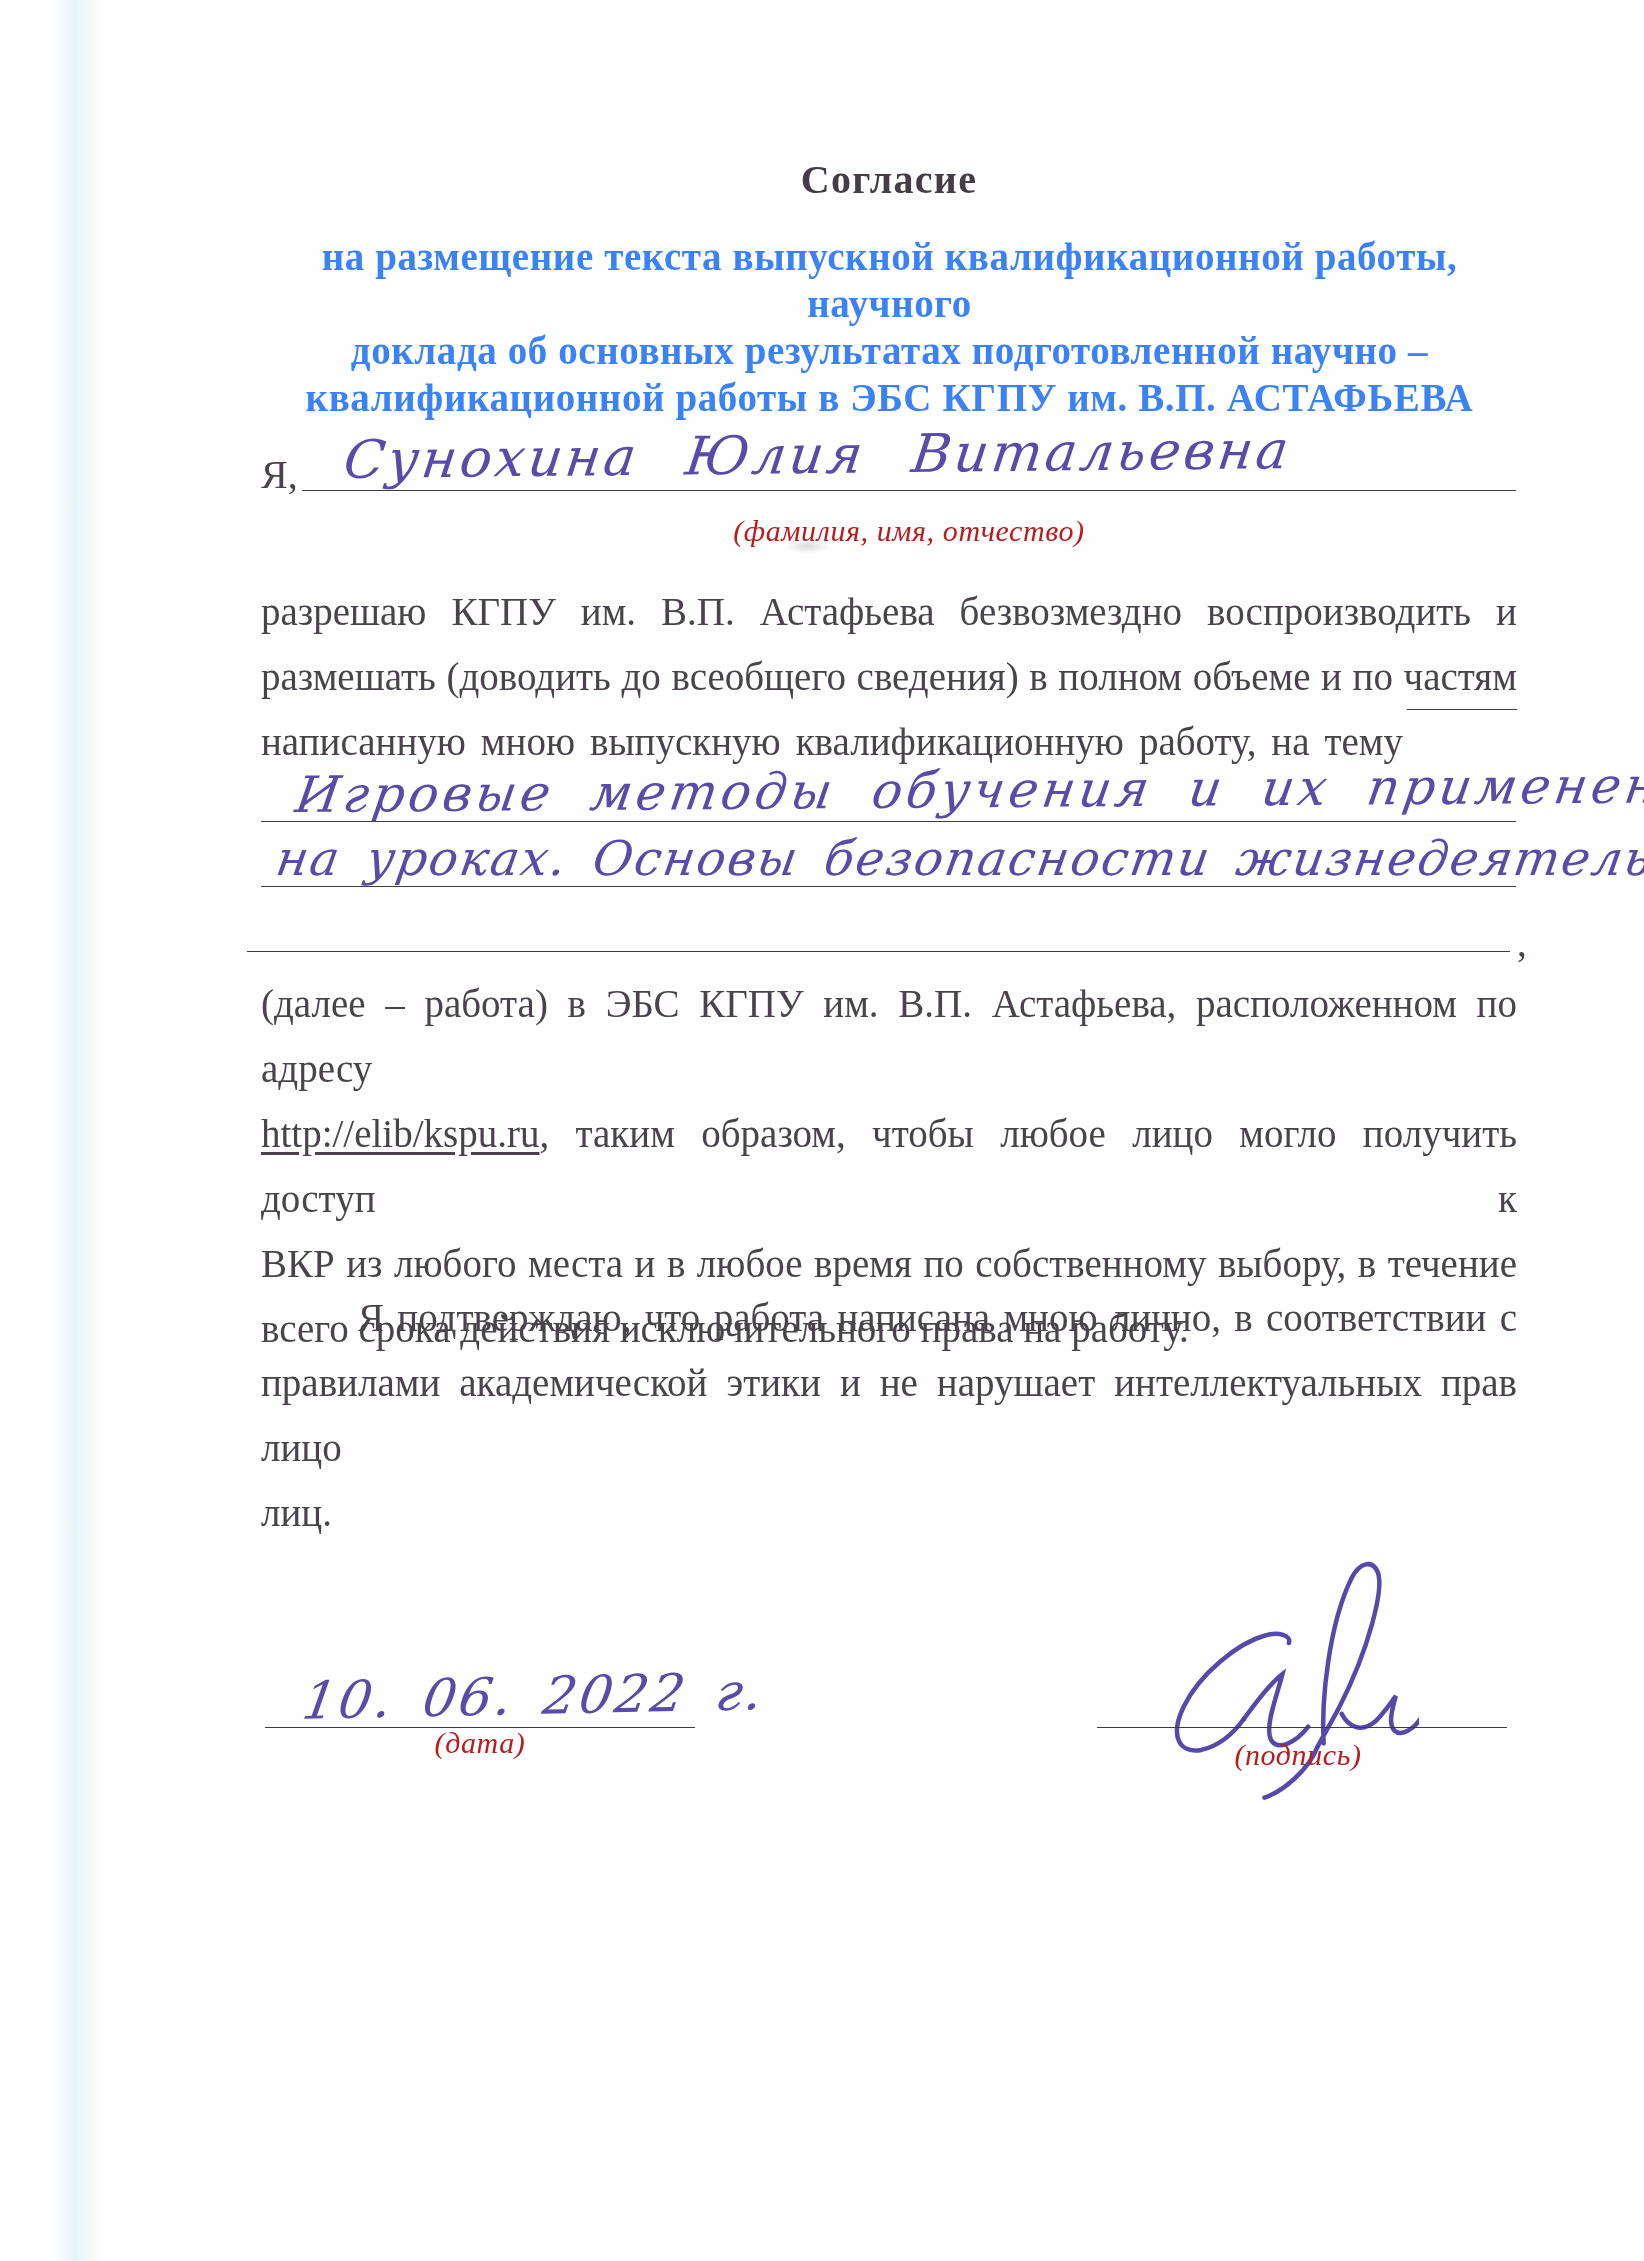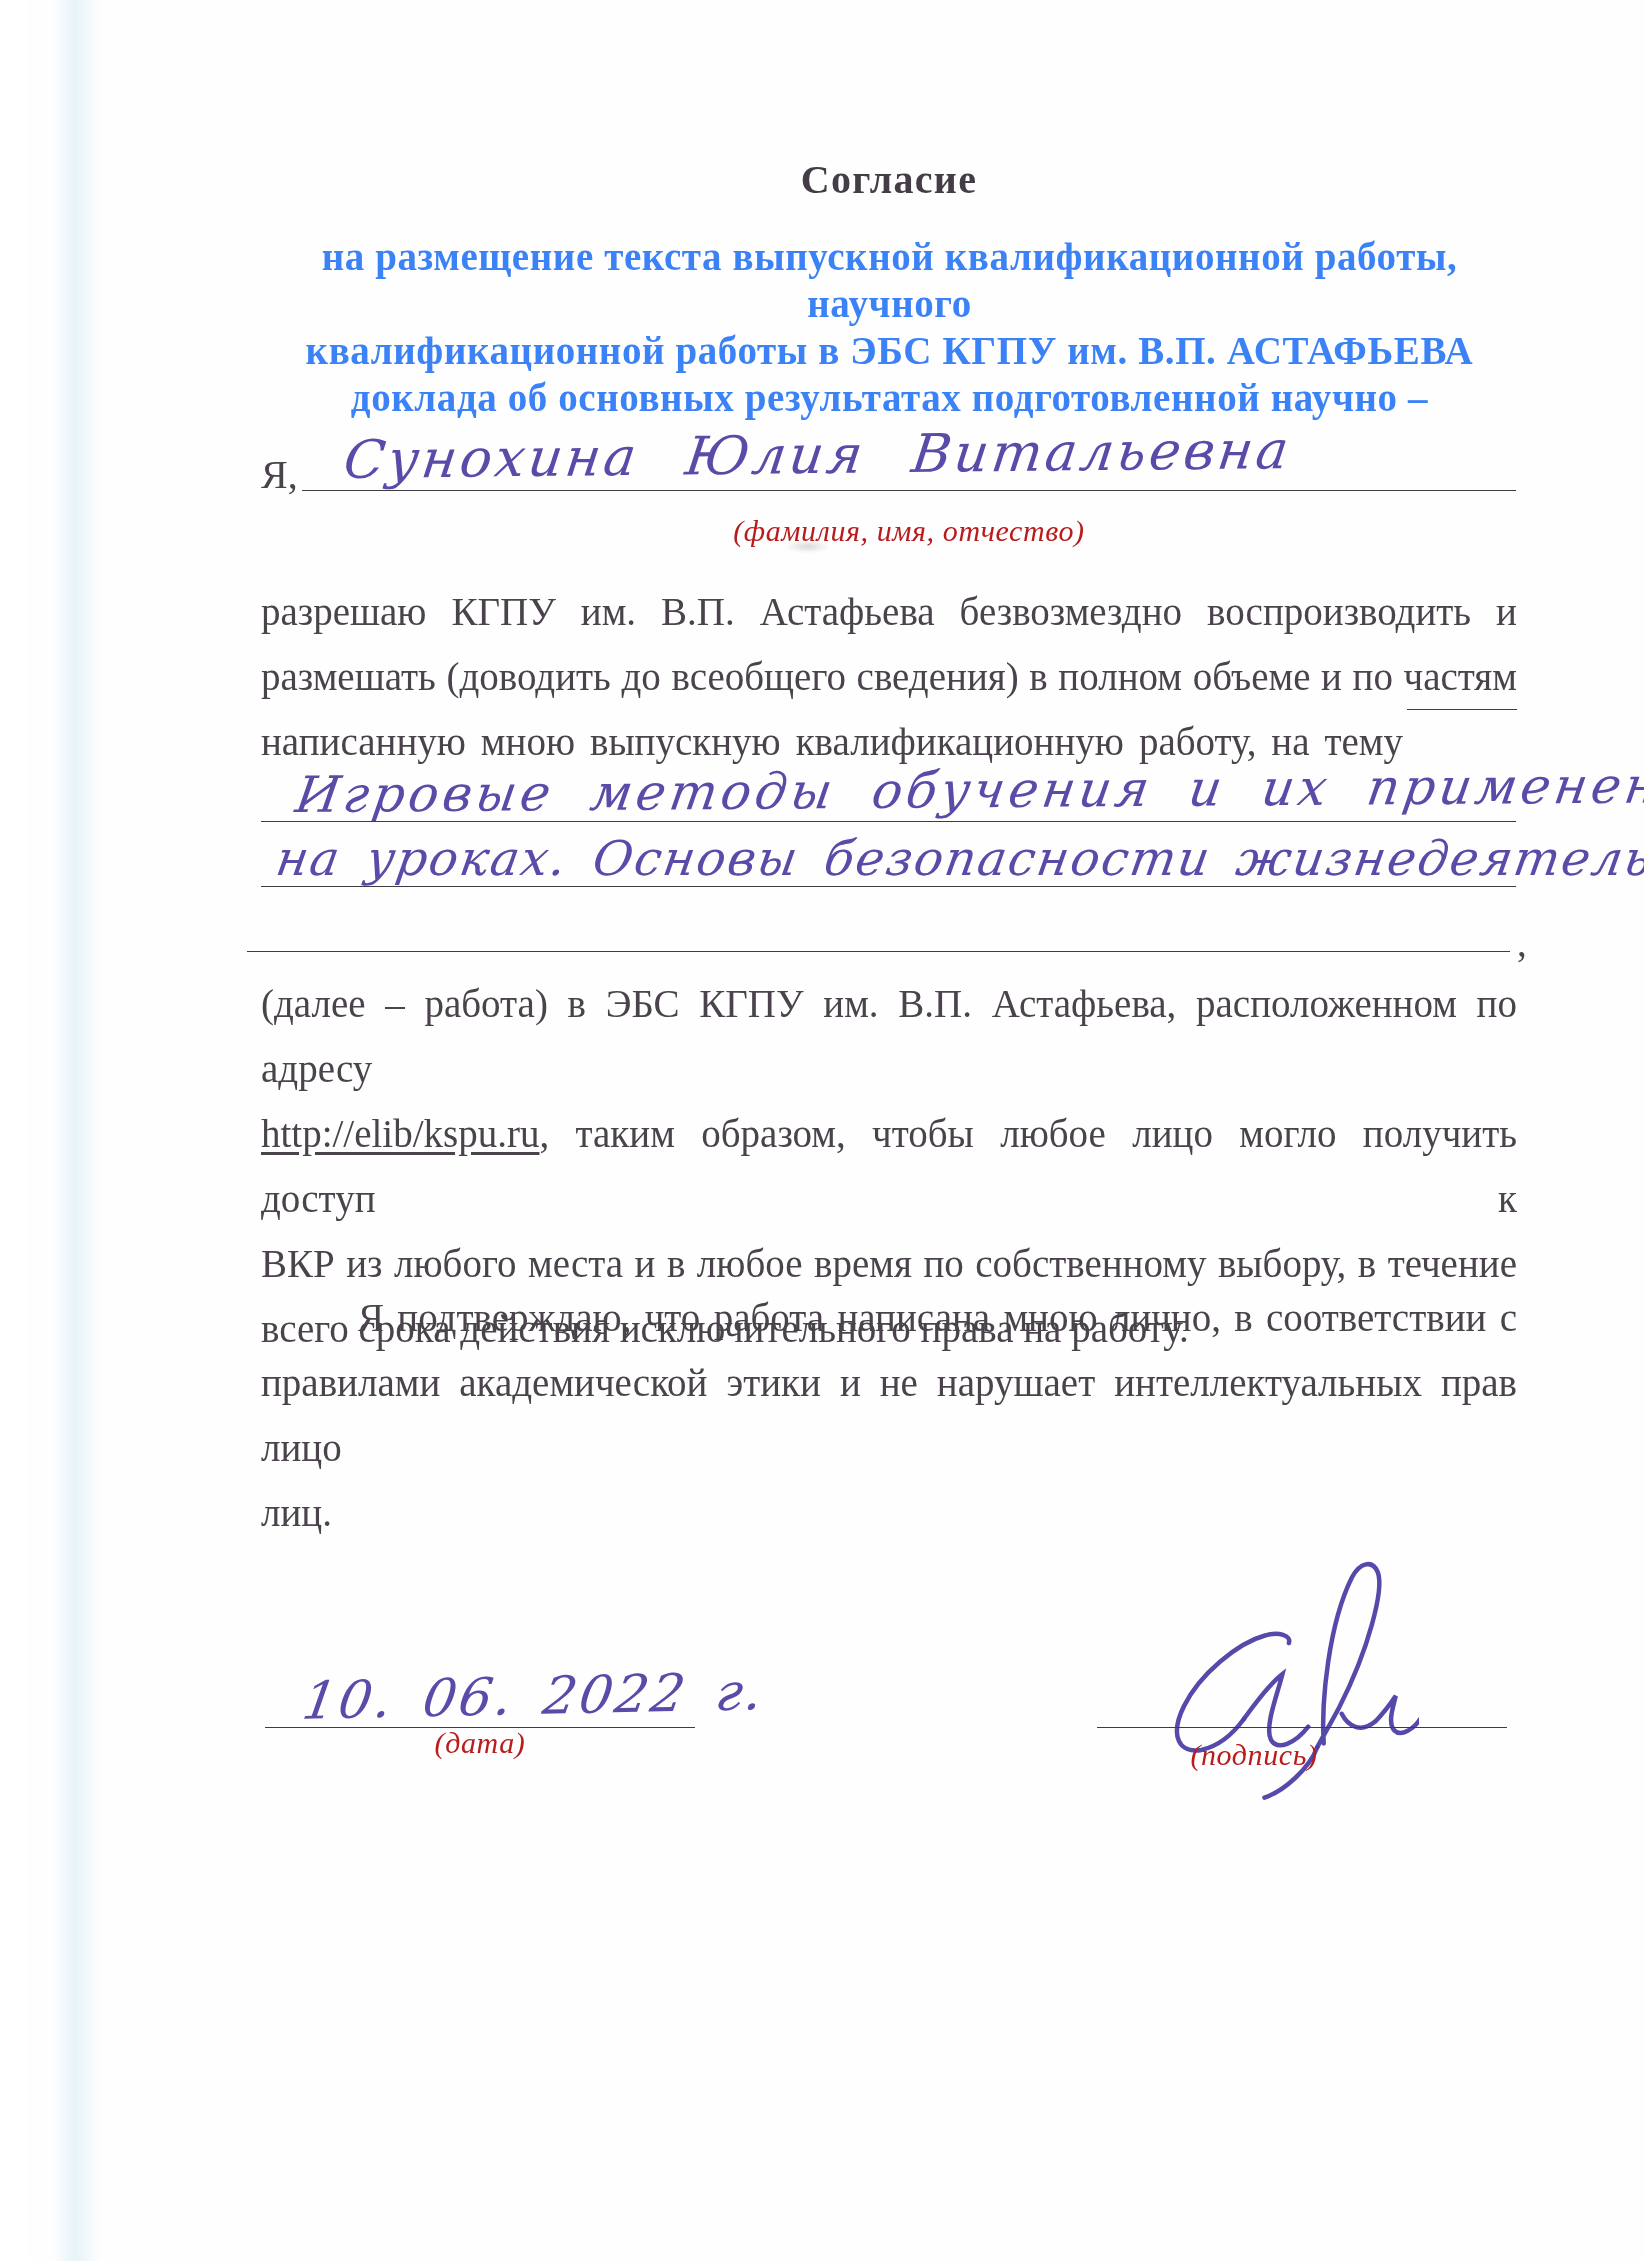--- a/index.html
+++ b/index.html
@@ -81,38 +81,38 @@
     position:absolute;left:1489px;top:920px;font-size:39px;color:#4a434c;
   }
   .hw-date{
     position:absolute;left:276px;top:1666px;
     font-size:52px;letter-spacing:2.6px;word-spacing:10.3px;
     transform:skewX(-10deg) rotate(-1.2deg);
   }
   .rule-date{left:237px;top:1727px;width:430px;}
   .caption-date{position:absolute;left:237px;top:1726px;width:430px;}
   .rule-sign{left:1069px;top:1727px;width:410px;}
-  .caption-sign{position:absolute;left:1021px;top:1738px;width:410px;}
+  .caption-sign{position:absolute;left:1065px;top:1738px;width:410px;}
   .sign-svg{position:absolute;left:1069px;top:1540px;width:322px;height:264px;}
   .sign-svg path{fill:none;stroke:#4c40a4;stroke-width:7;stroke-linecap:round;opacity:0.95;}
 </style>
 </head>
 <body>
 
 <div class="page">
 
   <div class="edge-strip"></div>
   <div class="smudge"></div>
 
   <div class="doc-title">Согласие</div>
 
   <div class="doc-subtitle">
     <div>на размещение текста выпускной квалификационной работы, научного</div>
+    <div>доклада об основных результатах подготовленной научно –</div>
     <div>квалификационной работы в ЭБС КГПУ им. В.П. АСТАФЬЕВА</div>
-    <div>доклада об основных результатах подготовленной научно –</div>
   </div>
 
   <div class="prefix-ya">Я,</div>
   <div class="hw hw-name">Сунохина Юлия Витальевна</div>
   <div class="rule rule-name"></div>
   <div class="caption caption-fio">(фамилия, имя, отчество)</div>
 
   <div class="para para-1">
     <div class="jline">разрешаю КГПУ им. В.П. Астафьева безвозмездно воспроизводить и</div>
     <div class="jline">размешать (доводить до всеобщего сведения) в полном объеме и по частям</div>

